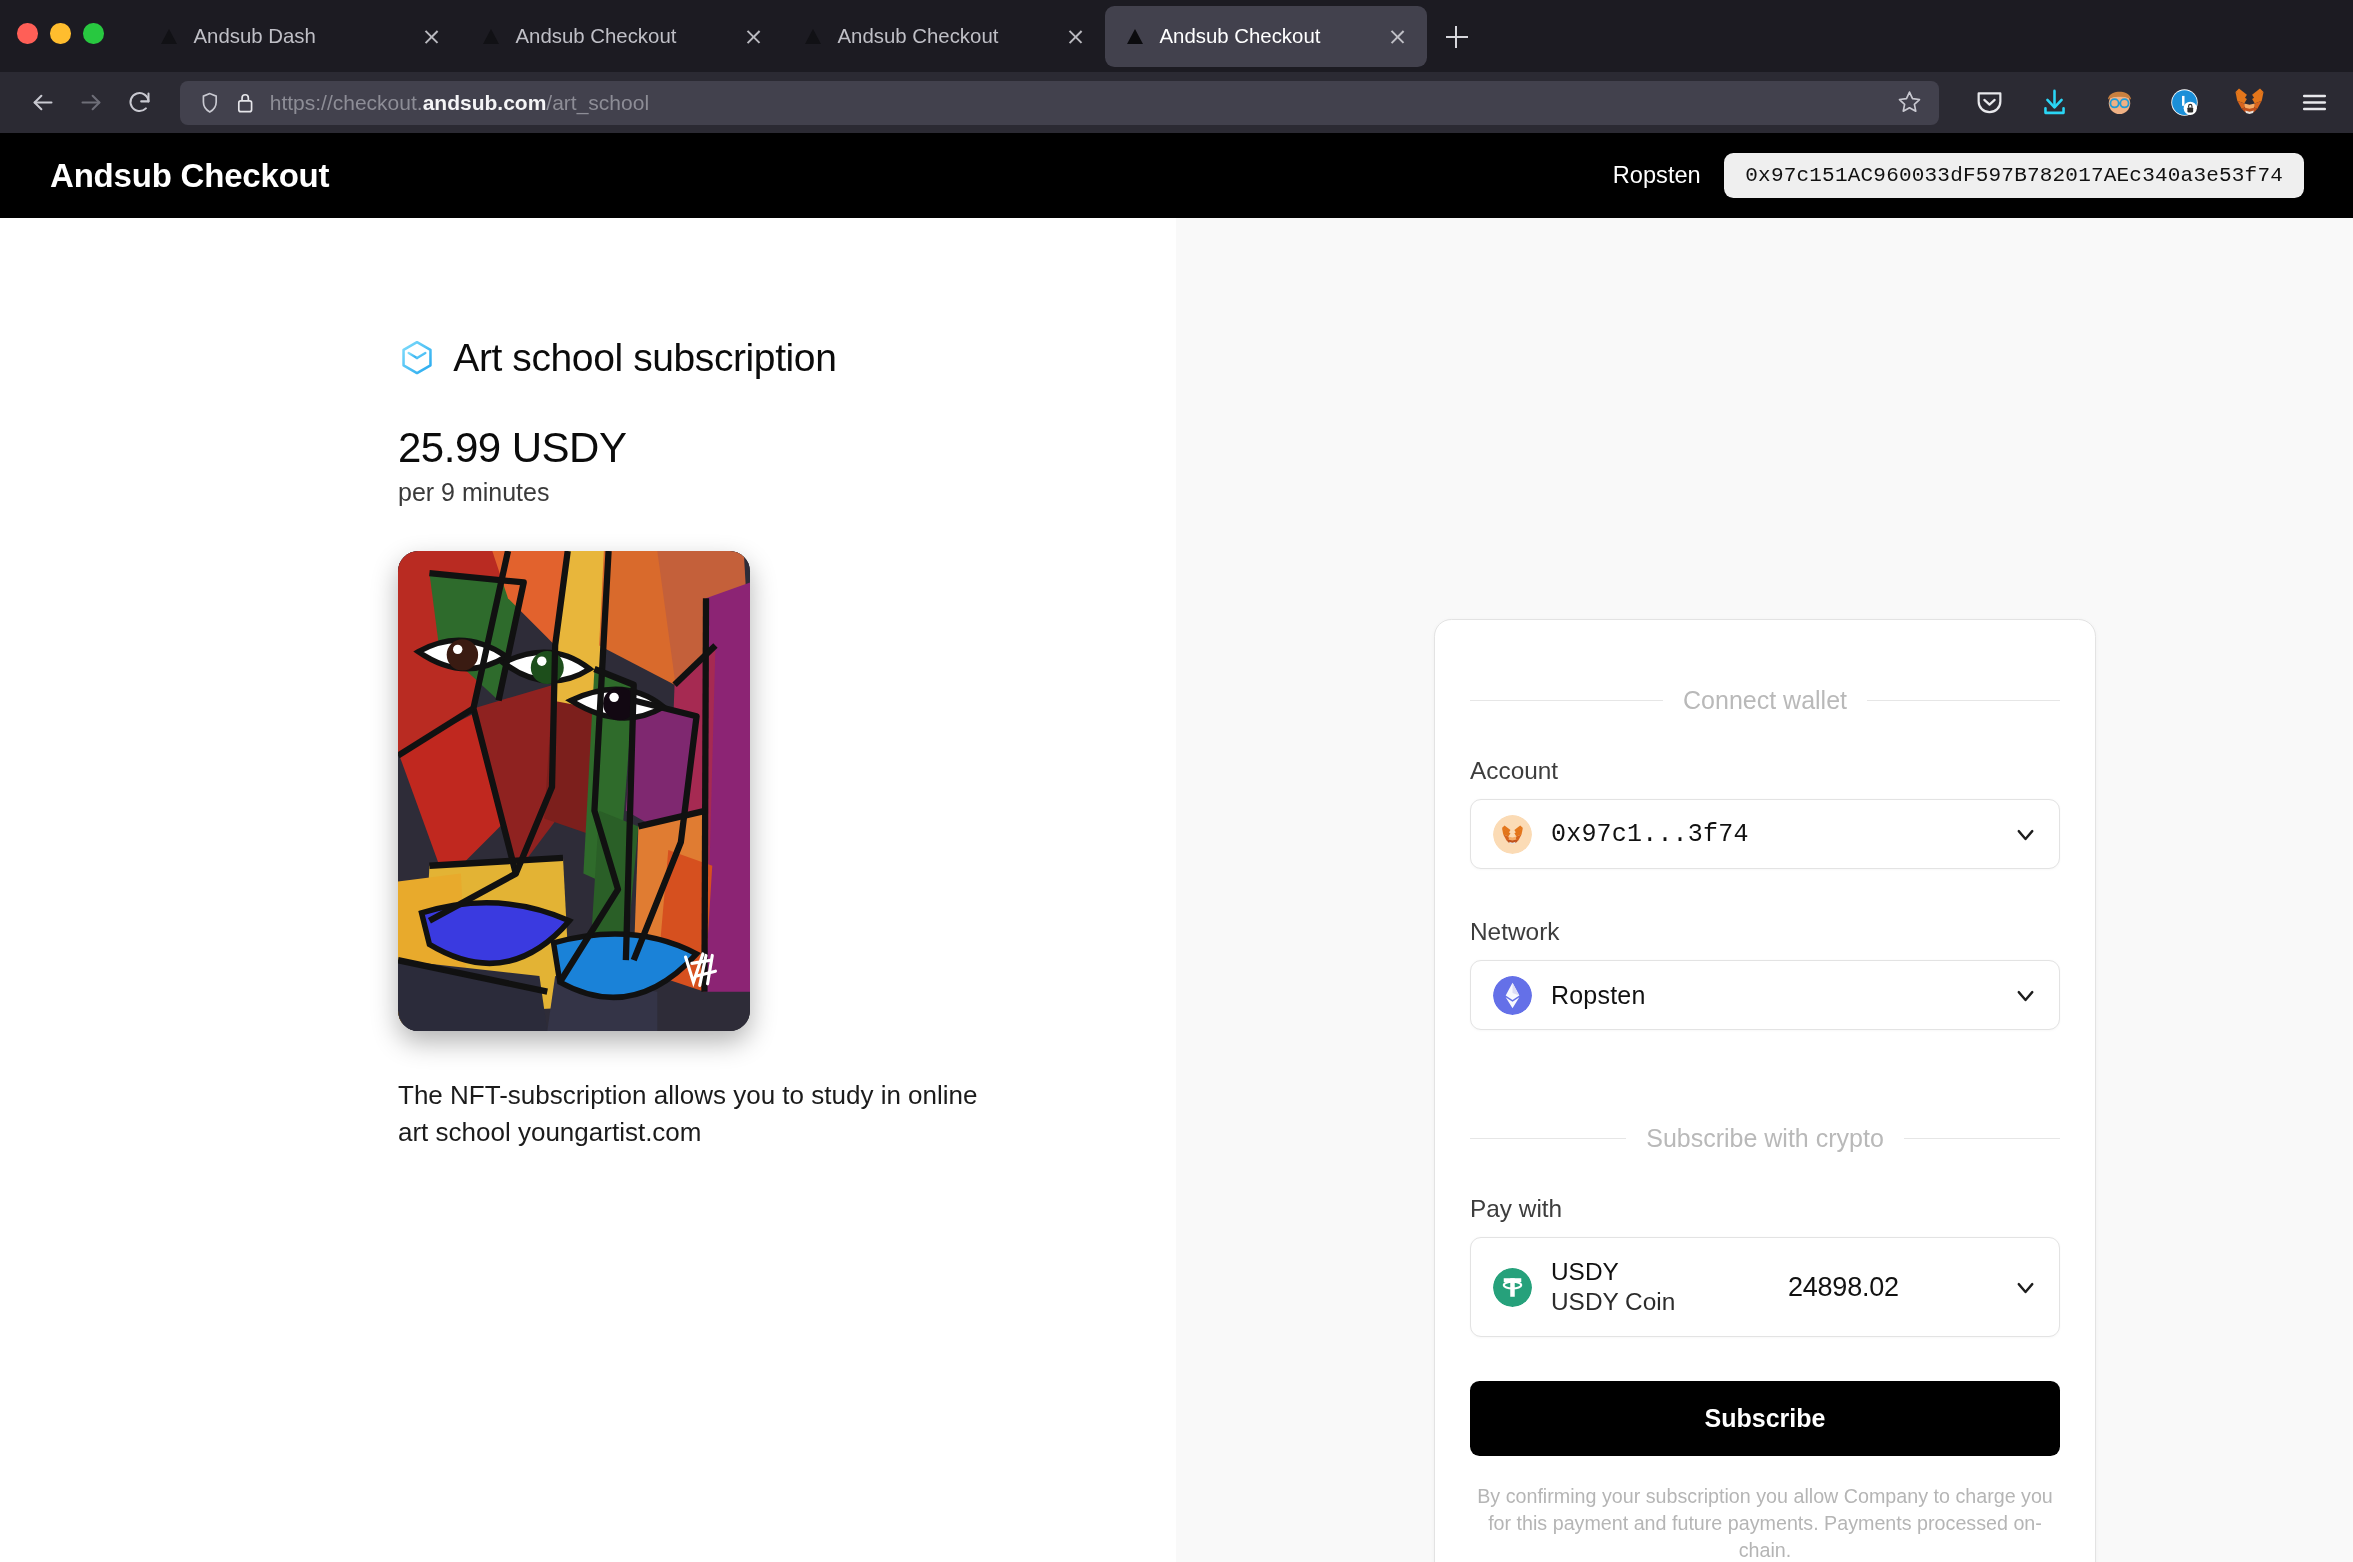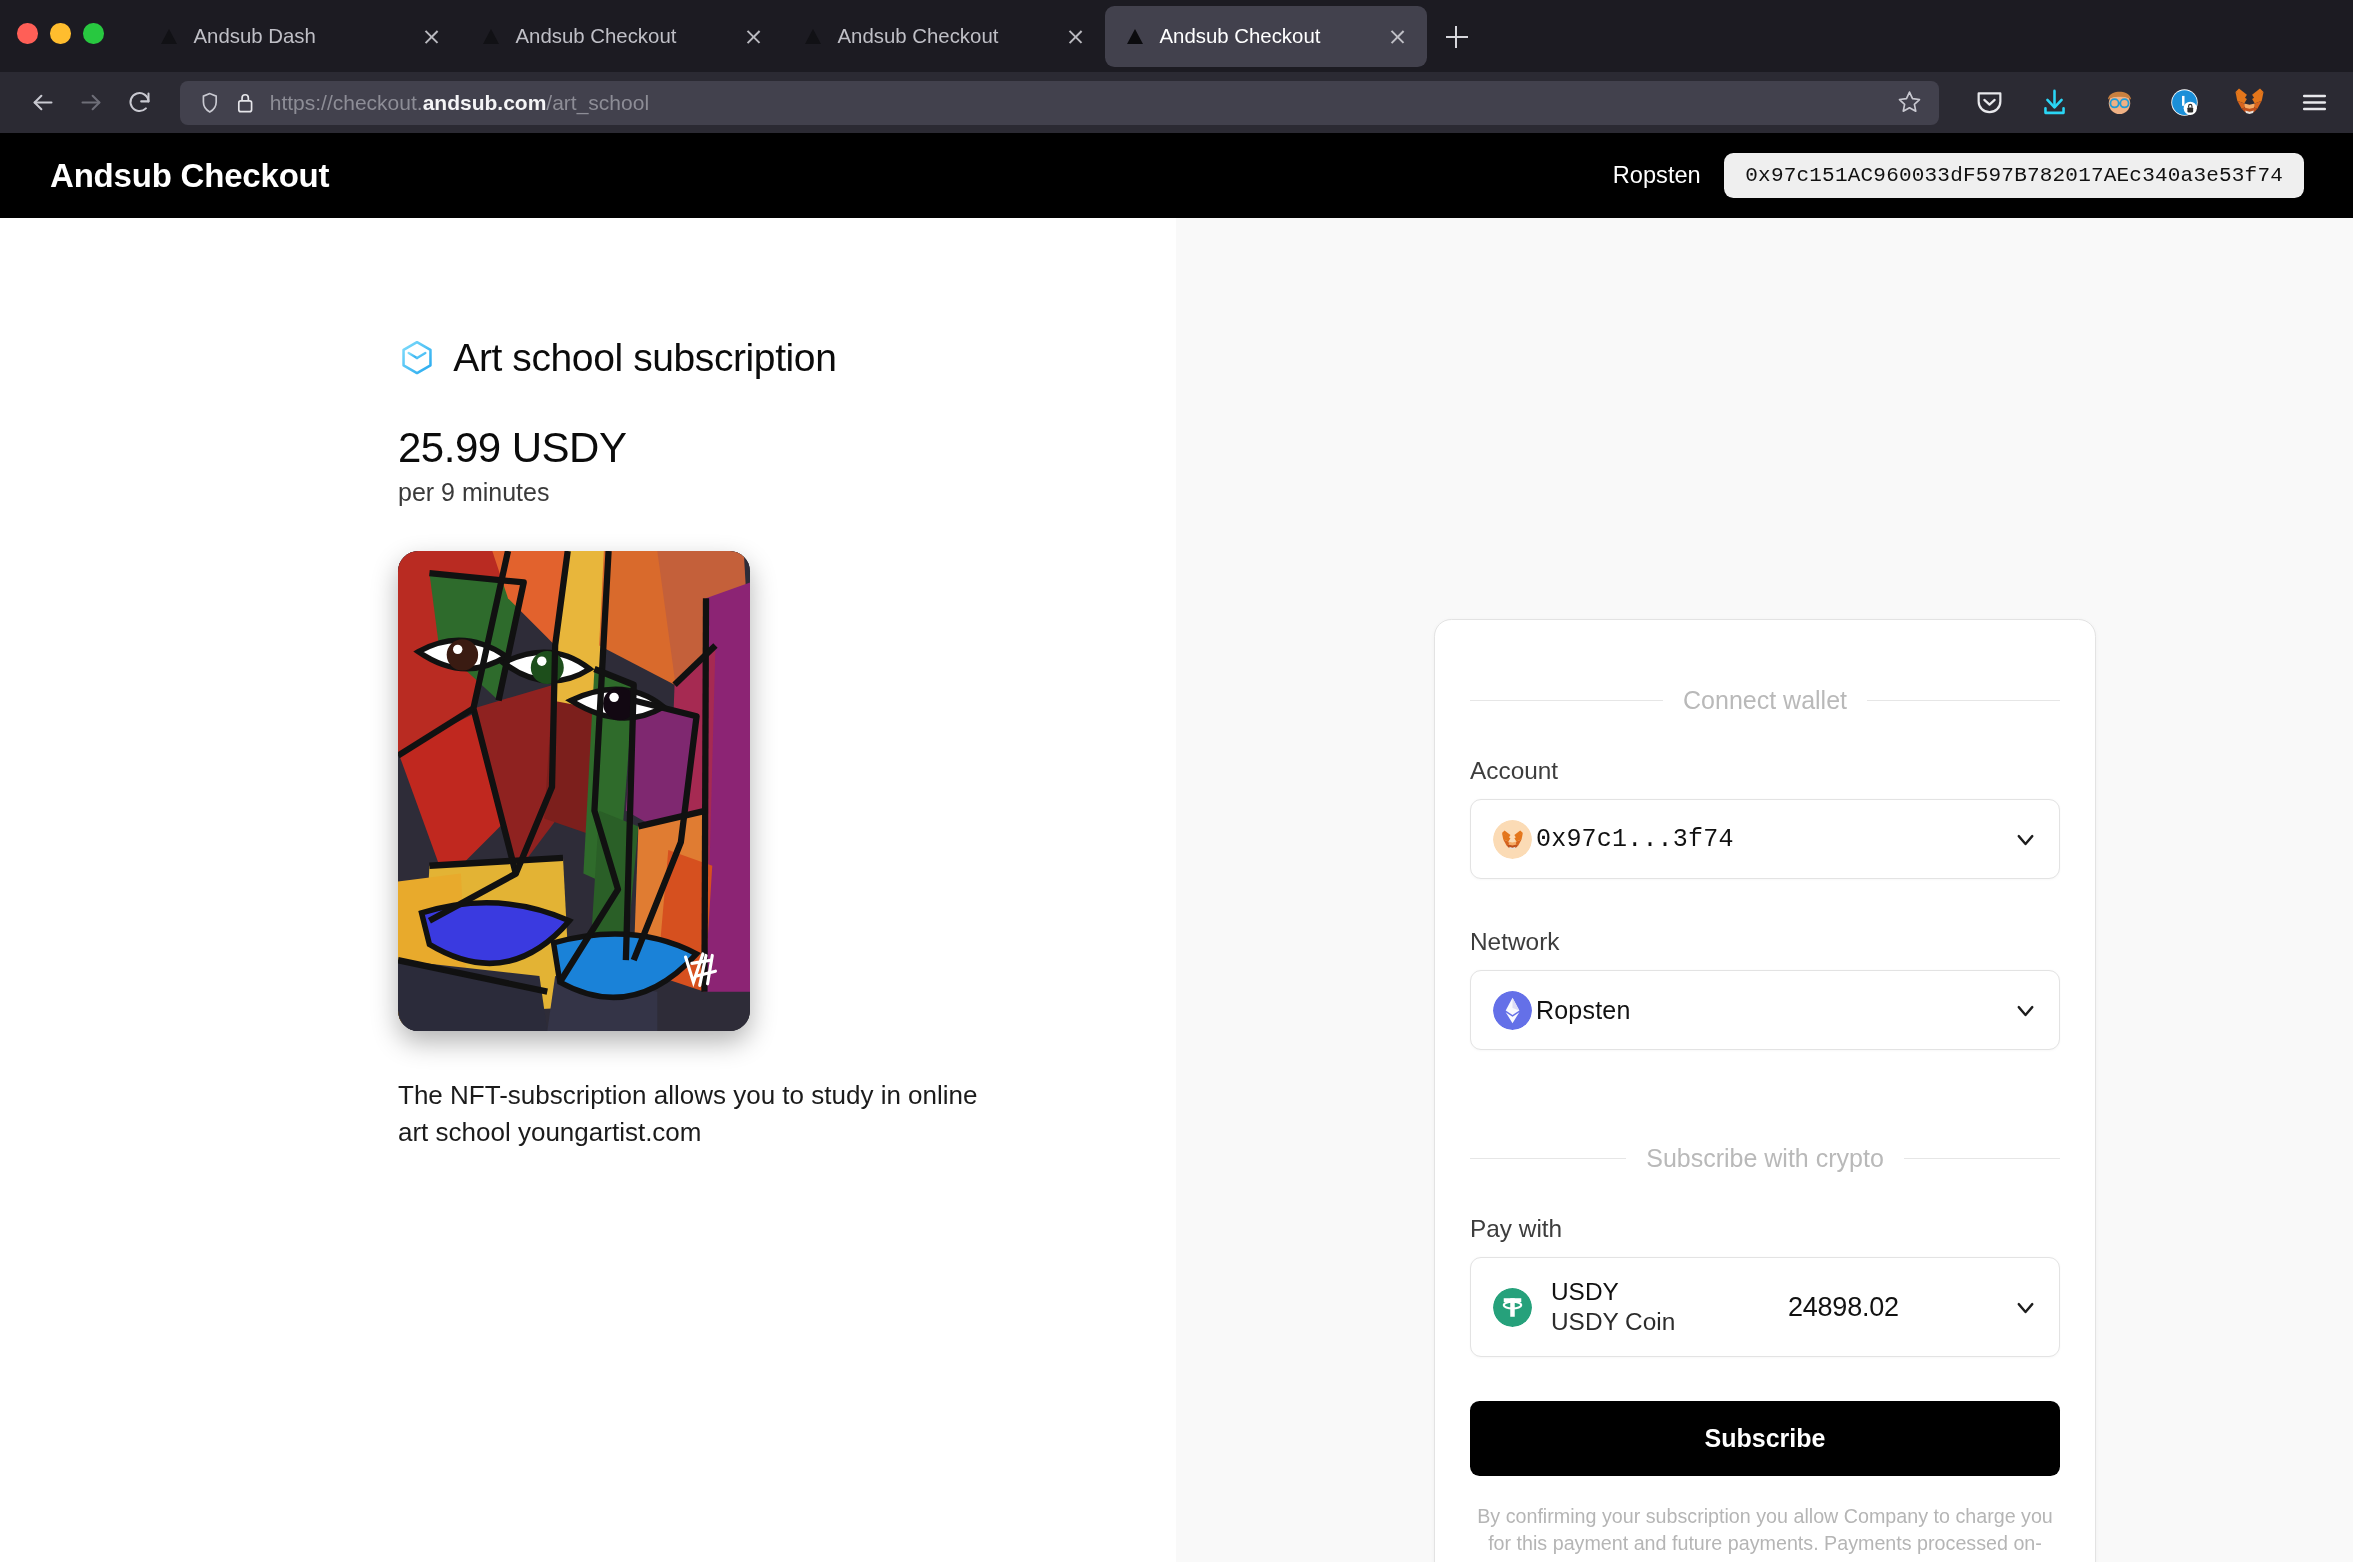--- a/index.html
+++ b/index.html
@@ -111,22 +111,22 @@
   }
   .divider-label {
     display:flex; align-items:center; gap:20.4px; color:#b9b9b9; font-size:25px;
     margin: 28px 0 42px;
   }
   .divider-label::before, .divider-label::after {
     content:""; flex:1; height:1.6px; background:#e6e6e6;
   }
   .field-label { font-size:24.4px; color:#3d3d3d; margin-bottom:14px; }
   .select-box {
-    height:80px; border:1.6px solid #e3e3e3; border-radius:11px; background:#fff;
-    display:flex; align-items:center; padding: 0 20.4px 0 22px; gap:4px;
+    height:70px; border:1.6px solid #e3e3e3; border-radius:11px; background:#fff;
+    display:flex; align-items:center; padding: 0 20.4px 0 22px; gap:19px;
     box-shadow: 0 0.8px 2.4px rgba(0,0,0,.03);
   }
   .avatar-circle { width:39px; height:39px; border-radius:50%; flex:0 0 39px; overflow:hidden; }
   .avatar-circle svg { display:block; width:100%; height:100%; }
   .select-value { font-family:"Liberation Mono", monospace; font-size:25px; color:#111; letter-spacing:0.2px; }
   .select-value.plain { font-family:"Liberation Sans", sans-serif; font-size:25px; }
   .chev { margin-left:auto; width:27px; height:27px; flex:0 0 27px; color:#1d1d1d; }
   .chev svg { display:block; }
 
   .gap-lg { height:49px; }

